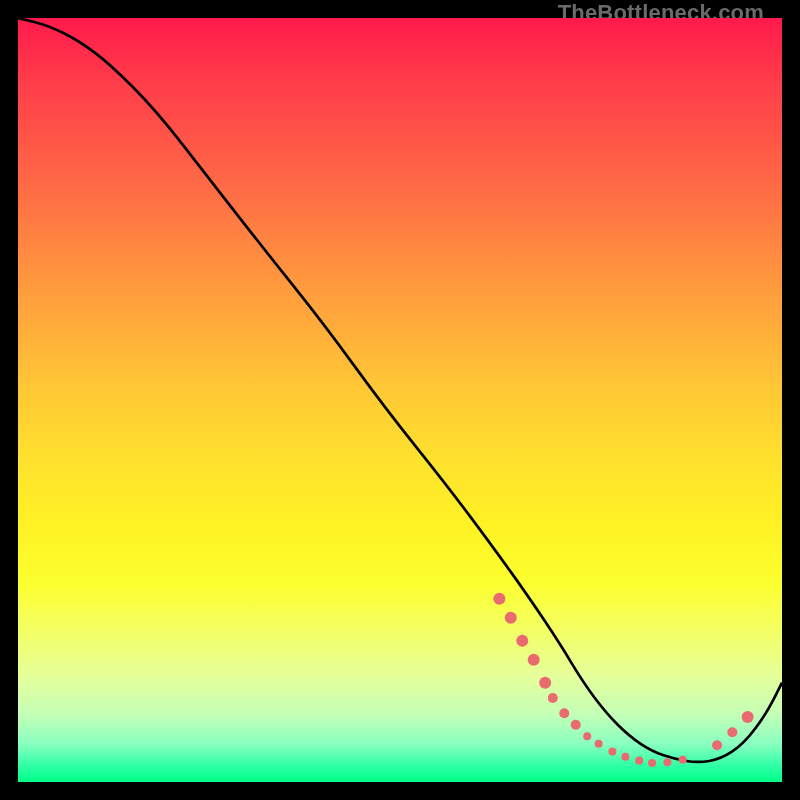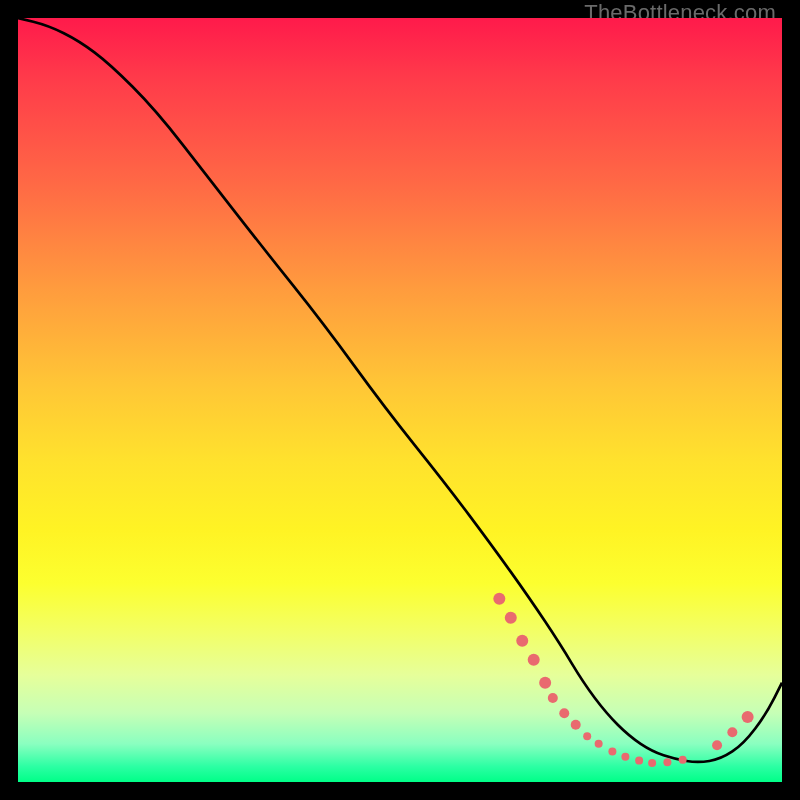--- a/index.html
+++ b/index.html
@@ -41,23 +41,23 @@
       #e6ff9a 86%,
       #c6ffb6 91%,
       #8affc0 95%,
       #2bffa3 98%,
       #00ff88 100%
     );
   }
   .attribution {
     position: absolute;
     top: 0px;
-    right: 24px;
+    right: 36px;
     font-size: 22px;
-    font-weight: 400;
+    font-weight: 700;
     color: #6a6a6a;
     letter-spacing: 0.2px;
     user-select: none;
   }
   svg.curve {
     position: absolute;
     inset: 0;
     width: 100%;
     height: 100%;
   }

